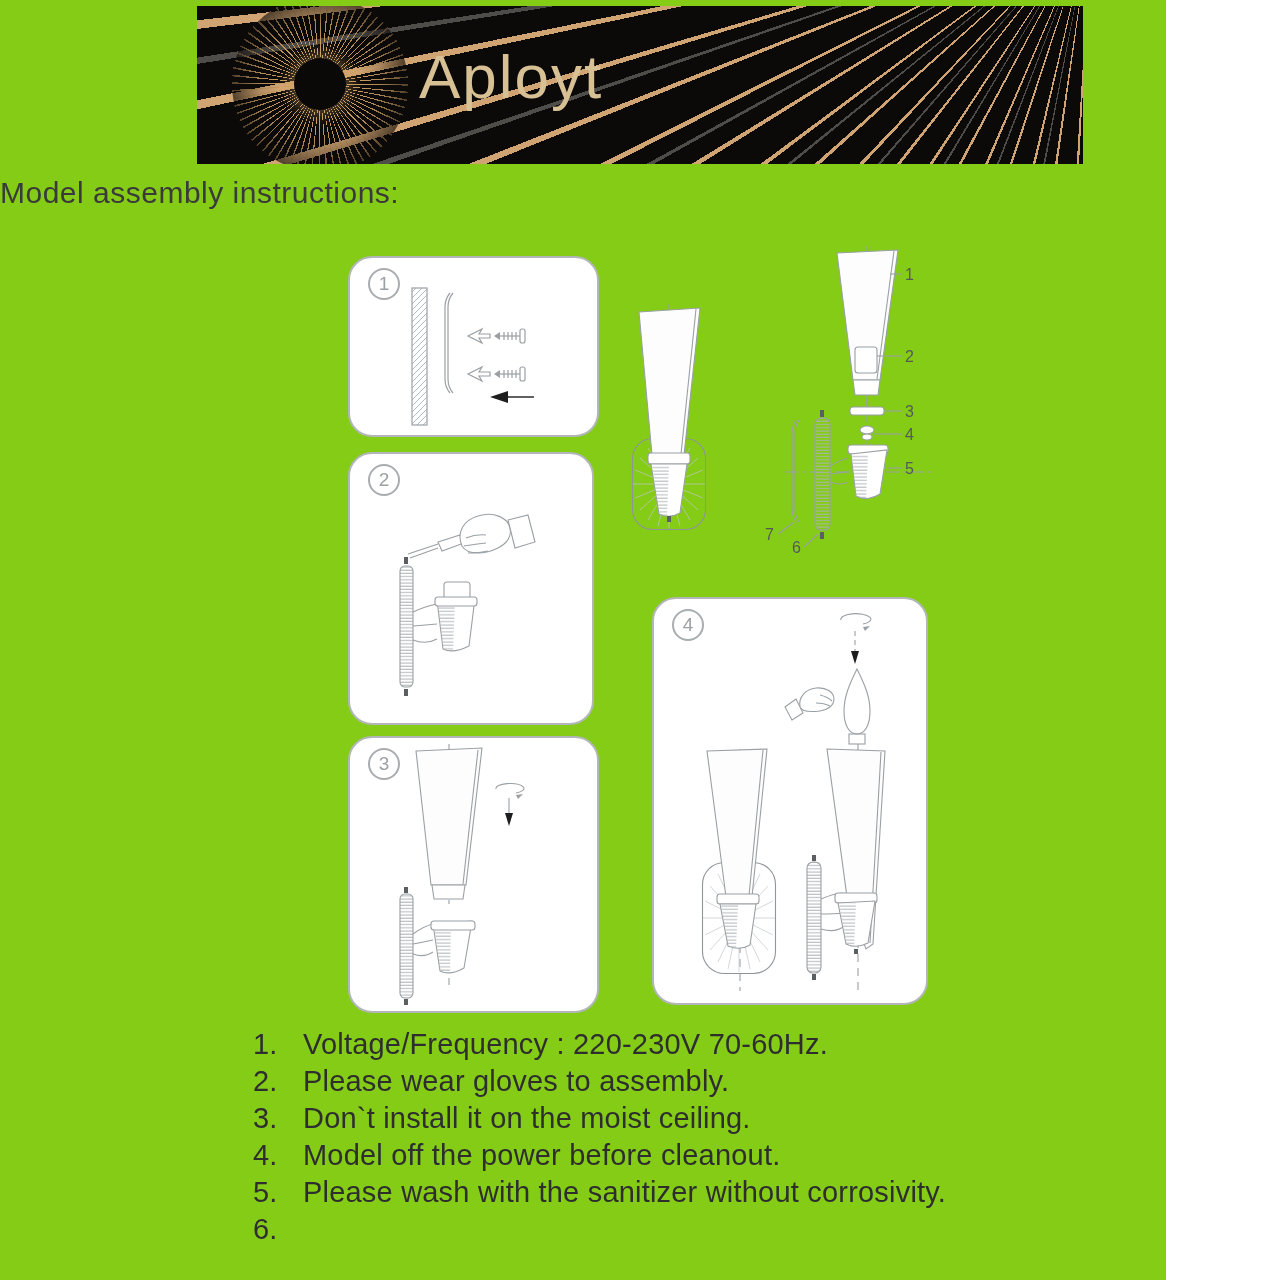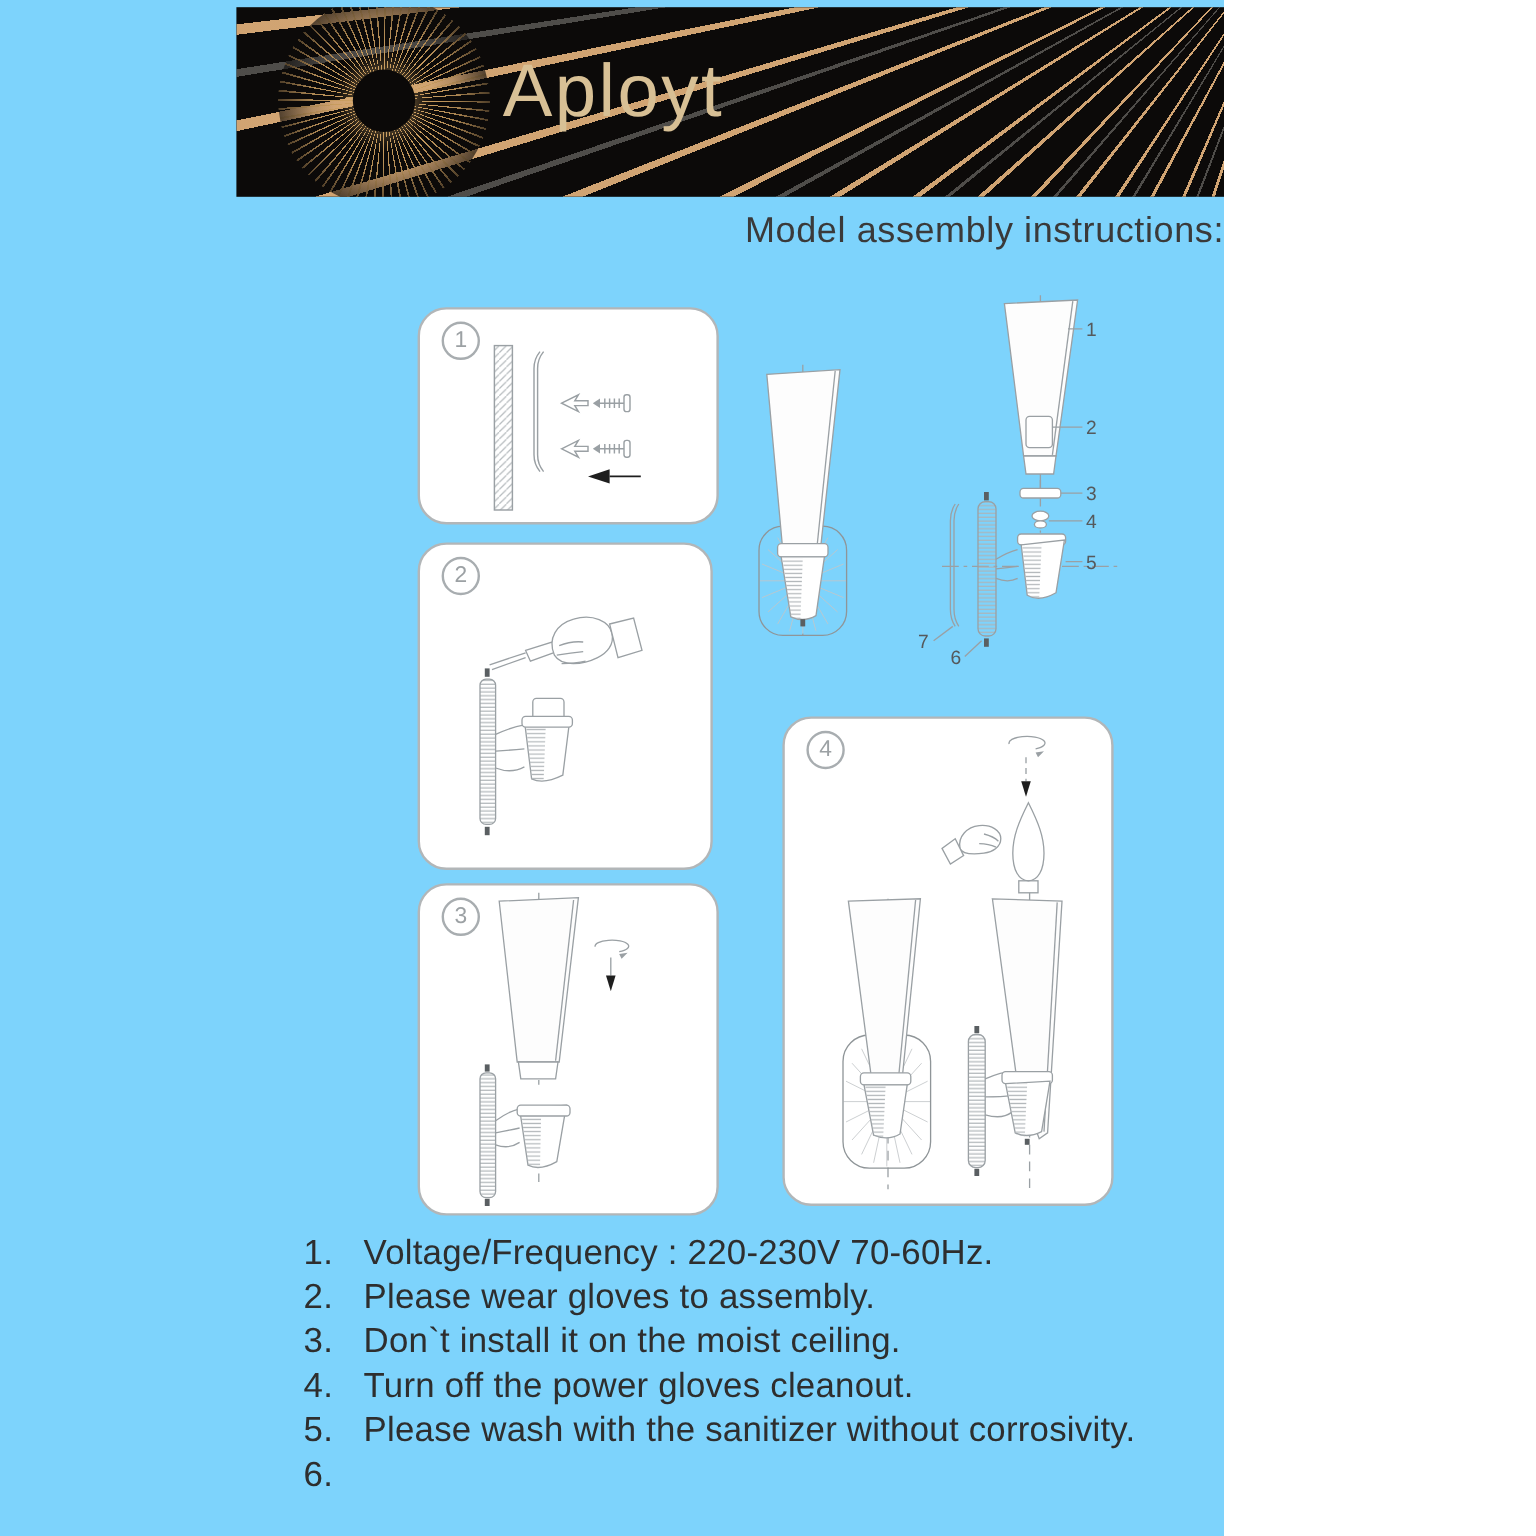--- a/index.html
+++ b/index.html
@@ -1,34 +1,34 @@
 <!DOCTYPE html>
 <html><head>
 <meta charset="utf-8">
 <style>
   html,body{margin:0;padding:0;background:#ffffff;}
-  .page{position:relative;width:1020px;height:1280px;background:#7dd3fc;overflow:hidden;
+  .page{position:relative;width:1166px;height:1280px;background:#84cc16;overflow:hidden;
         font-family:"Liberation Sans",sans-serif;color:#2f2f2f;}
   
   .hdr{position:absolute;left:197px;top:6px;width:886px;height:158px;background:#0c0a09;overflow:hidden;}
   .corner-rays{position:absolute;inset:0;
       background:
         repeating-conic-gradient(from 178deg at 101% -55%, rgba(219,172,120,.95) 0deg .55deg, transparent .55deg 5deg),
         repeating-conic-gradient(from 180.8deg at 101% -55%, rgba(160,158,152,.45) 0deg .4deg, transparent .4deg 10deg);}
   .starburst{position:absolute;left:35px;top:-10px;width:176px;height:176px;}
   .starburst .rays{position:absolute;inset:0;border-radius:50%;
       background:repeating-conic-gradient(#c89c5f 0deg 1.05deg, rgba(12,10,9,0) 1.05deg 5deg);}
   .starburst .fade{position:absolute;inset:0;border-radius:50%;
       background:radial-gradient(circle, rgba(12,10,9,0) 0 33%, rgba(12,10,9,.15) 48%, rgba(12,10,9,.8) 78%, #0c0a09 96%);}
   .starburst .core{position:absolute;left:62px;top:62px;width:52px;height:52px;border-radius:50%;
       background:#0b0908;box-shadow:0 0 16px 4px rgba(214,170,106,.45);}
   .brand{position:absolute;left:222px;top:40px;font-size:62px;font-weight:300;letter-spacing:2px;
       color:#d8c095;line-height:1;}
   
-  .title-block{position:absolute;left:0;top:176px;width:100%;text-align:right;
+  .title-block{position:absolute;left:0;top:176px;width:100%;text-align:left;
       font-size:30px;line-height:33px;color:#3a3a3a;letter-spacing:.5px;}
   
   .panel{position:absolute;border:2px solid #b2b6b8;border-radius:24px;background:#fff;}
   .p1{left:348px;top:256px;width:247px;height:177px;}
   .p2{left:348px;top:452px;width:242px;height:269px;}
   .p3{left:348px;top:736px;width:247px;height:273px;}
   .p4{left:652px;top:597px;width:272px;height:404px;}
   .badge{position:absolute;left:18px;top:10px;width:28px;height:28px;border:2px solid #a8adb0;
       border-radius:50%;color:#9ca1a4;font-size:19px;line-height:28px;text-align:center;font-weight:300;}
   .panel svg,.fig svg{position:absolute;left:0;top:0;}
@@ -289,21 +289,21 @@
     <div class="row">
       <span class="num">2.</span>
       <span class="txt">Please wear gloves to assembly.</span>
     </div>
     <div class="row">
       <span class="num">3.</span>
       <span class="txt">Don`t install it on the moist ceiling.</span>
     </div>
     <div class="row">
       <span class="num">4.</span>
-      <span class="txt">Turn off the power gloves cleanout.</span>
+      <span class="txt">Model off the power before cleanout.</span>
     </div>
     <div class="row">
       <span class="num">5.</span>
       <span class="txt">Please wash with the sanitizer without corrosivity.</span>
     </div>
     <div class="row">
       <span class="num">6.</span>
     </div>
   </div>
 

